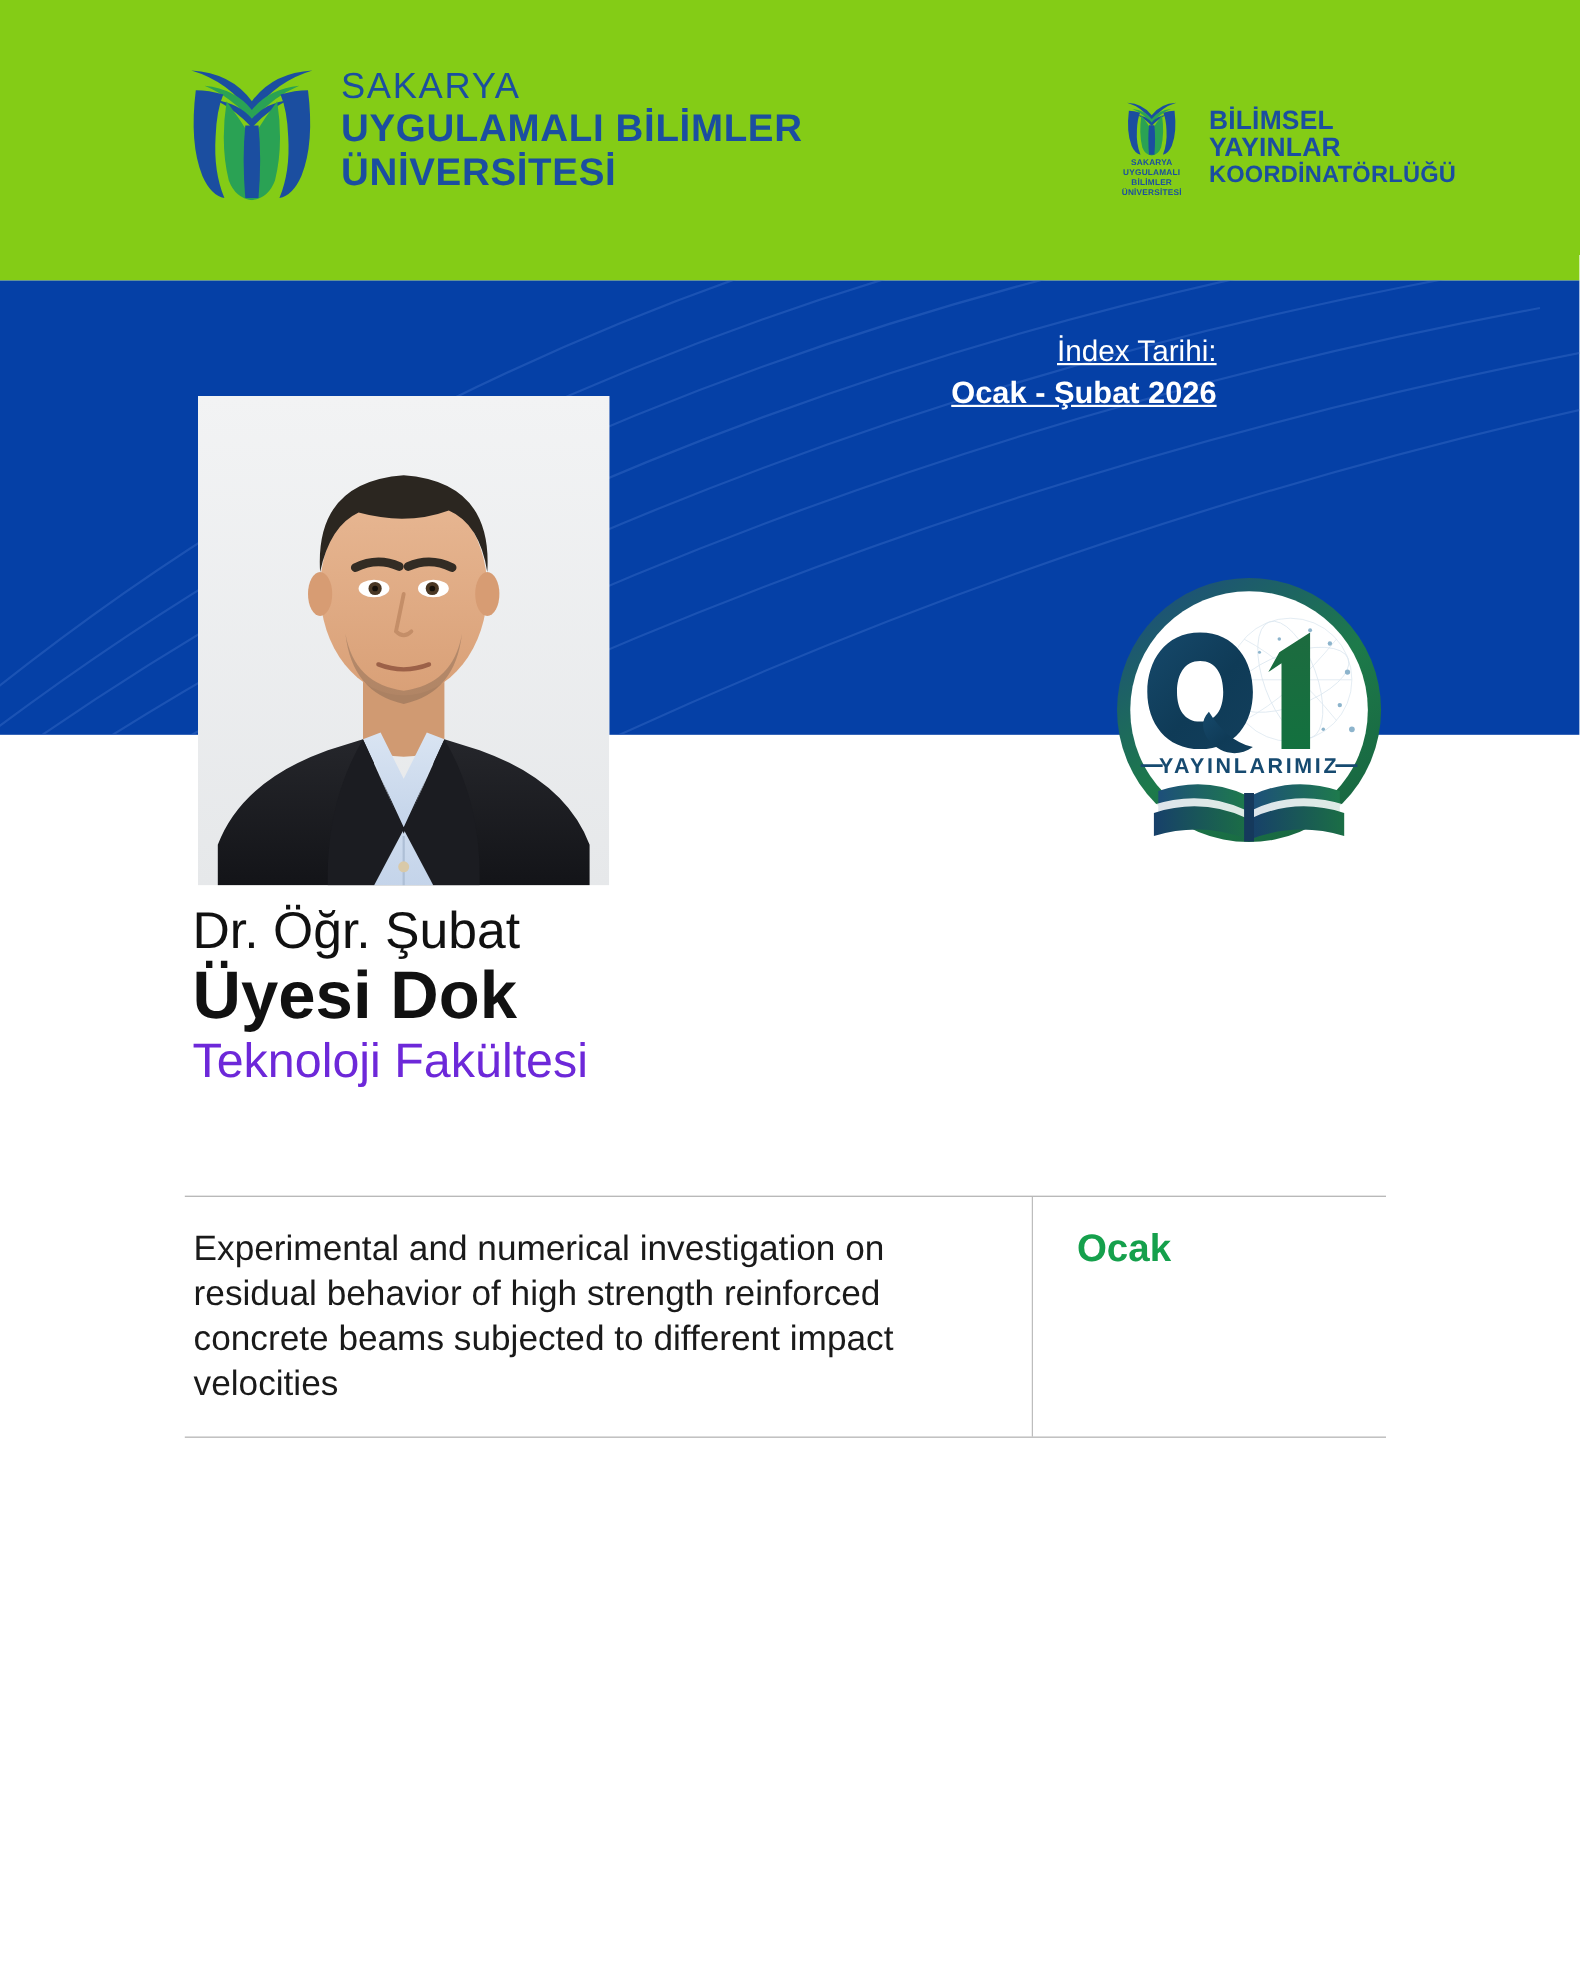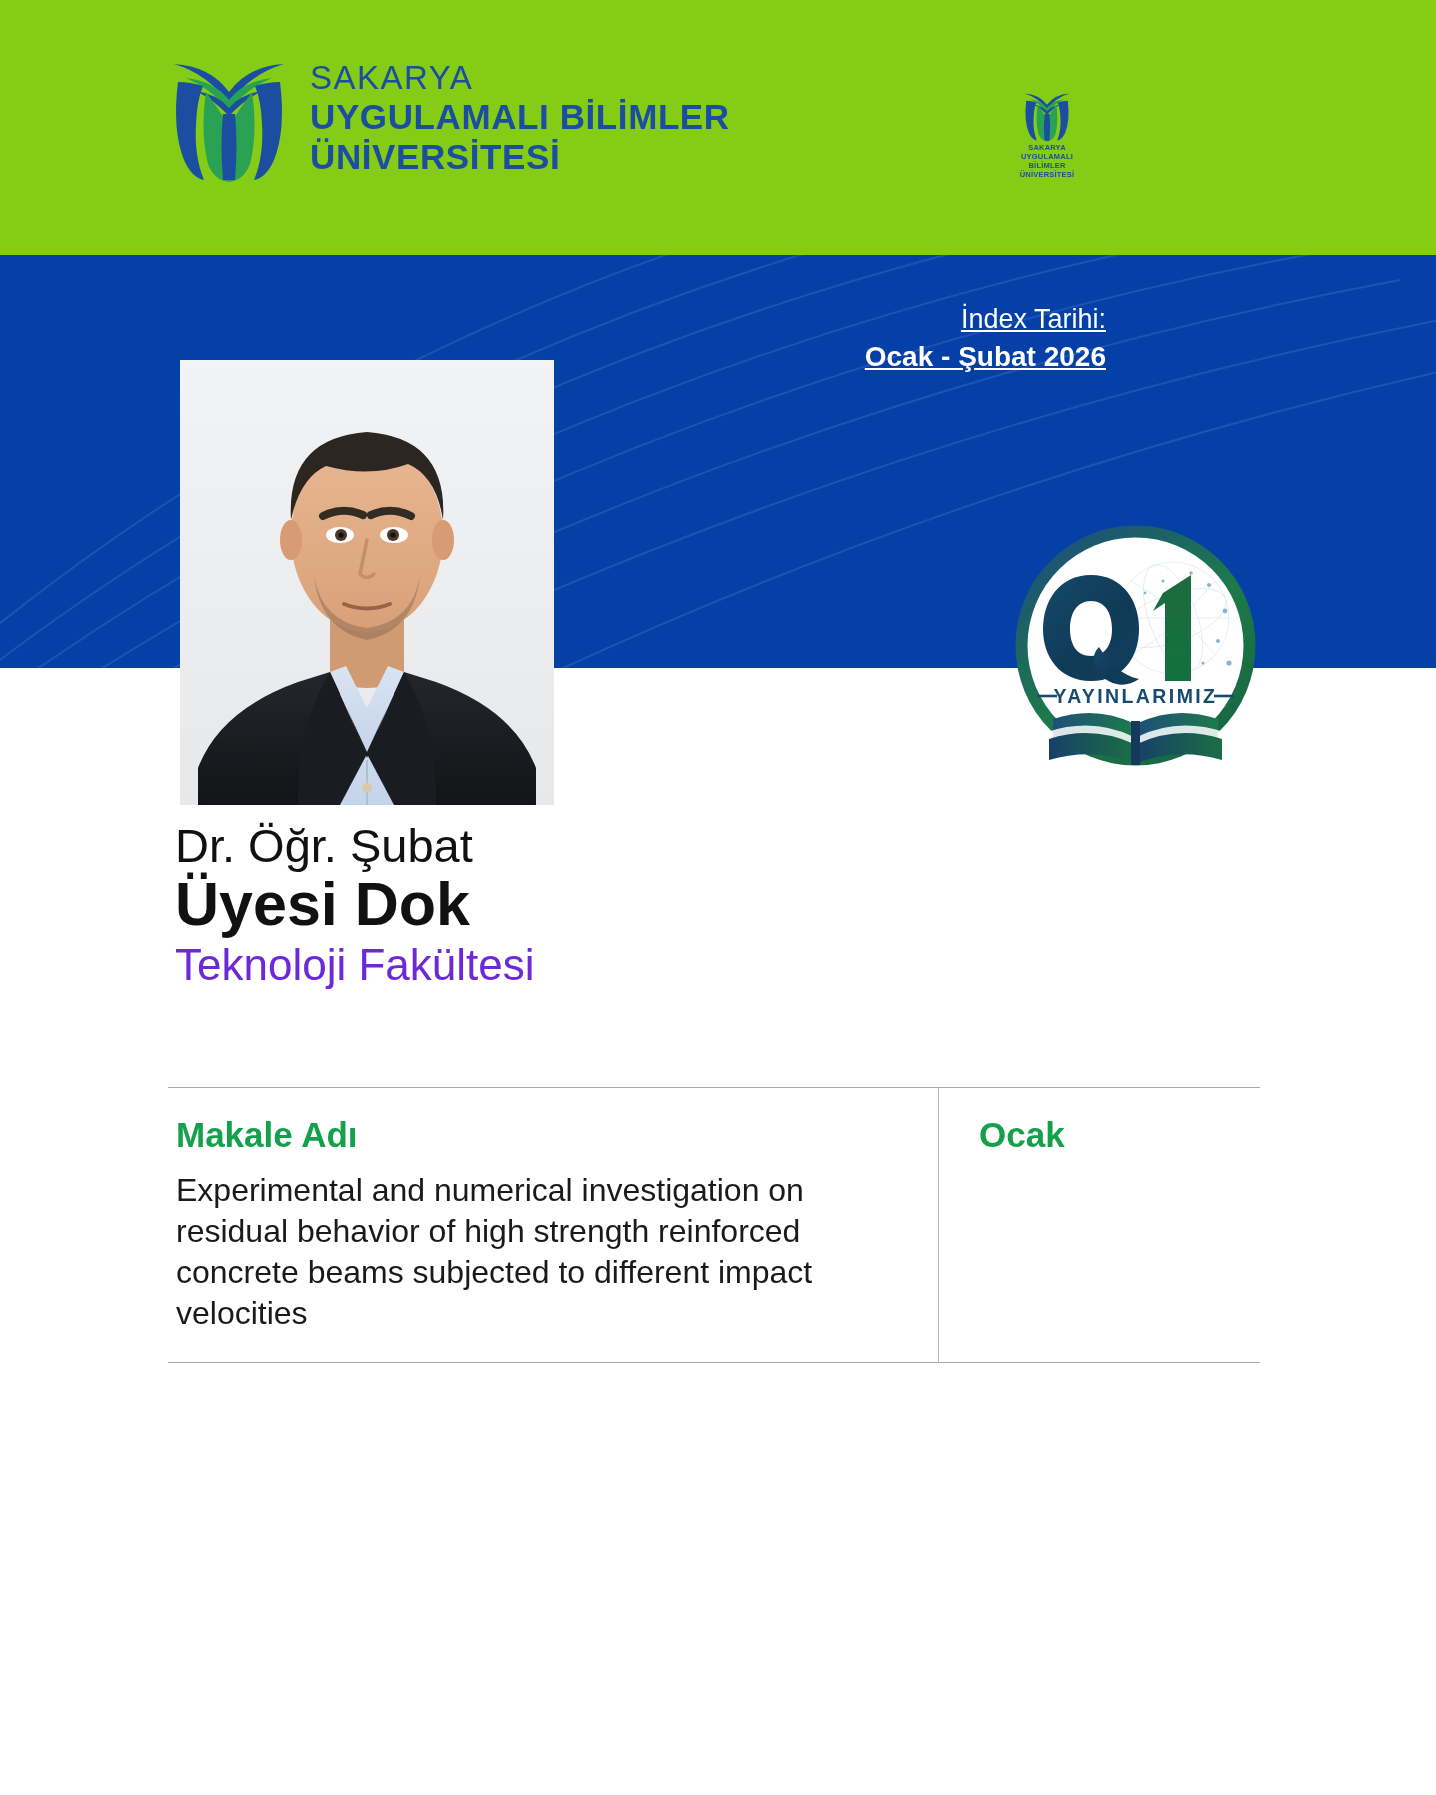--- a/index.html
+++ b/index.html
@@ -251,20 +251,25 @@
           <path d="M110 30 Q116 78 104 108 Q96 126 84 128 Q94 104 92 72 Q91 48 85 34 Q98 30 110 30 Z" fill="#1b4ea0"></path>
           <path d="M36 40 Q30 80 38 112 Q44 128 59 130 Q74 128 80 112 Q88 80 82 40 Q70 56 59 74 Q48 56 36 40 Z" fill="#2aa254"></path>
           <path d="M53 62 Q50 92 53 128 L65 128 Q68 92 65 62 Z" fill="#1b4ea0"></path>
         </svg>
       </span>
       <span class="coord-sub">
         <span>SAKARYA</span><br>
         <span>UYGULAMALI BİLİMLER</span><br>
         <span>ÜNİVERSİTESİ</span>
       </span>
+    </span>
+    <span class="coord-text">
+      <span class="c1">BİLİMSEL</span>
+      <span class="c2">YAYINLAR</span>
+      <span class="c3">KOORDİNATÖRLÜĞÜ</span>
     </span>
   </div>
 </div>
 
 <div class="banner">
   <svg width="1436" height="413" viewBox="0 0 1436 413">
     <g fill="none" stroke="#2f63c0" stroke-width="2" opacity="0.55">
       <path d="M-120 470 Q420 -20 1200 -130"></path>
       <path d="M-120 500 Q450 20 1240 -100"></path>
       <path d="M-120 530 Q480 55 1280 -70"></path>
@@ -423,19 +428,18 @@
 </div>
 
 <div class="person">
   <div class="title">Dr. Öğr. Şubat</div>
   <div class="name">Üyesi Dok</div>
   <div class="faculty">Teknoloji Fakültesi</div>
 </div>
 
 <div class="pub-table">
   <div class="pub-col-left">
-    <div class="col-head">Makale Adı</div>
     <div class="col-body">Experimental and numerical investigation on residual behavior of high strength reinforced concrete beams subjected to different impact velocities</div>
   </div>
   <div class="pub-col-right">
     <div class="col-head">Ocak</div>
   </div>
 </div>
 
 </body></html>

